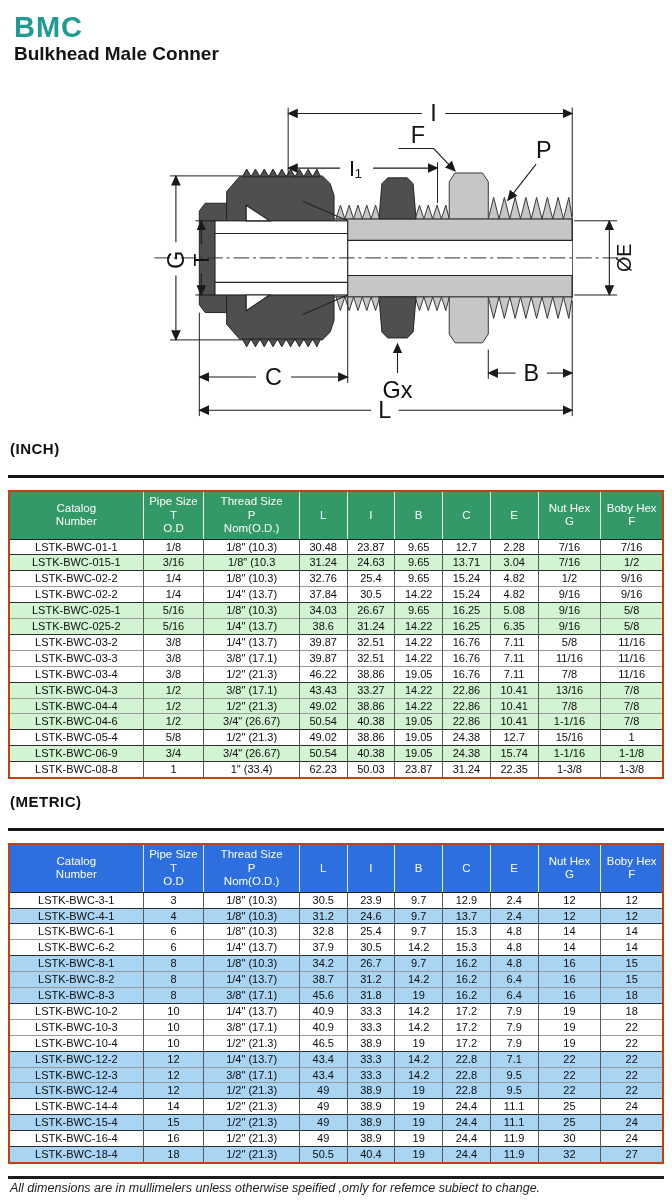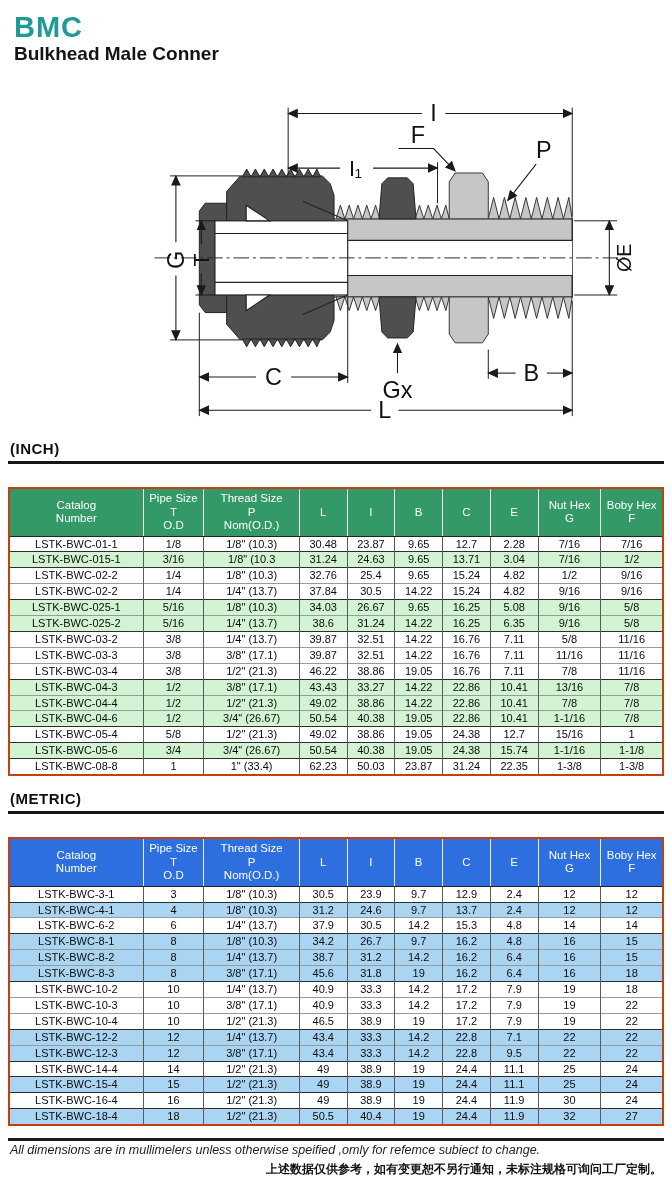--- a/index.html
+++ b/index.html
@@ -17,21 +17,21 @@
   .dim{stroke:#1a1a1a;stroke-width:1.1;fill:none;}
   .ext{stroke:#1a1a1a;stroke-width:1;fill:none;}
   .lbl{font-family:"Liberation Sans",sans-serif;font-size:24px;fill:#111;}
   .lbl-sm{font-family:"Liberation Sans",sans-serif;font-size:20px;fill:#111;}
   .outline{stroke:#222;stroke-width:1.2;}
   .darkpart{fill:#4f4f4f;stroke:#222;stroke-width:1;}
   .graypart{fill:#c6c6c6;stroke:#333;stroke-width:1;}
   .whitepart{fill:#ffffff;stroke:#222;stroke-width:1.2;}
 
   
-  .section-head{margin:14px 0 23px 0;border-bottom:3px solid #161616;padding-bottom:3px;}
+  .section-head{margin:14px 0 12px 0;border-bottom:3px solid #161616;padding-bottom:17px;}
   .sec-label{font-weight:bold;font-size:15px;letter-spacing:.5px;color:#101010;margin-left:2px;}
 
   
   .tbl{width:100%;border-collapse:collapse;table-layout:fixed;border:2px solid #c2410c;}
   .tbl th{background:var(--hdr-bg,#339966);color:#fff;font-weight:normal;font-size:11.5px;line-height:13.5px;
           white-space:pre-line;border:1px solid #ececec;border-top:none;border-bottom:1px solid #222;
           padding:3px 0;vertical-align:middle;}
   .tbl th:first-child{border-left:none}
   .tbl th:last-child{border-right:none}
   .tbl td{border-left:1px solid #5a5a5a;border-right:1px solid #5a5a5a;border-top:1px solid #9a9a9a;
@@ -368,21 +368,21 @@
             <td>1/2" (21.3)</td>
             <td>49.02</td>
             <td>38.86</td>
             <td>19.05</td>
             <td>24.38</td>
             <td>12.7</td>
             <td>15/16</td>
             <td>1</td>
           </tr>
           <tr class="hl gs">
-            <td>LSTK-BWC-05-6</td>
+            <td>LSTK-BWC-06-9</td>
             <td>3/4</td>
             <td>3/4" (26.67)</td>
             <td>50.54</td>
             <td>40.38</td>
             <td>19.05</td>
             <td>24.38</td>
             <td>15.74</td>
             <td>1-1/16</td>
             <td>1-1/8</td>
           </tr>
@@ -458,20 +458,32 @@
             <td>4</td>
             <td>1/8" (10.3)</td>
             <td>31.2</td>
             <td>24.6</td>
             <td>9.7</td>
             <td>13.7</td>
             <td>2.4</td>
             <td>12</td>
             <td>12</td>
           </tr>
+          <tr class="gs">
+            <td>LSTK-BWC-6-1</td>
+            <td>6</td>
+            <td>1/8" (10.3)</td>
+            <td>32.8</td>
+            <td>25.4</td>
+            <td>9.7</td>
+            <td>15.3</td>
+            <td>4.8</td>
+            <td>14</td>
+            <td>14</td>
+          </tr>
           <tr>
             <td>LSTK-BWC-6-2</td>
             <td>6</td>
             <td>1/4" (13.7)</td>
             <td>37.9</td>
             <td>30.5</td>
             <td>14.2</td>
             <td>15.3</td>
             <td>4.8</td>
             <td>14</td>
@@ -566,20 +578,32 @@
             <td>12</td>
             <td>3/8" (17.1)</td>
             <td>43.4</td>
             <td>33.3</td>
             <td>14.2</td>
             <td>22.8</td>
             <td>9.5</td>
             <td>22</td>
             <td>22</td>
           </tr>
+          <tr class="hl">
+            <td>LSTK-BWC-12-4</td>
+            <td>12</td>
+            <td>1/2" (21.3)</td>
+            <td>49</td>
+            <td>38.9</td>
+            <td>19</td>
+            <td>22.8</td>
+            <td>9.5</td>
+            <td>22</td>
+            <td>22</td>
+          </tr>
           <tr class="gs">
             <td>LSTK-BWC-14-4</td>
             <td>14</td>
             <td>1/2" (21.3)</td>
             <td>49</td>
             <td>38.9</td>
             <td>19</td>
             <td>24.4</td>
             <td>11.1</td>
             <td>25</td>

